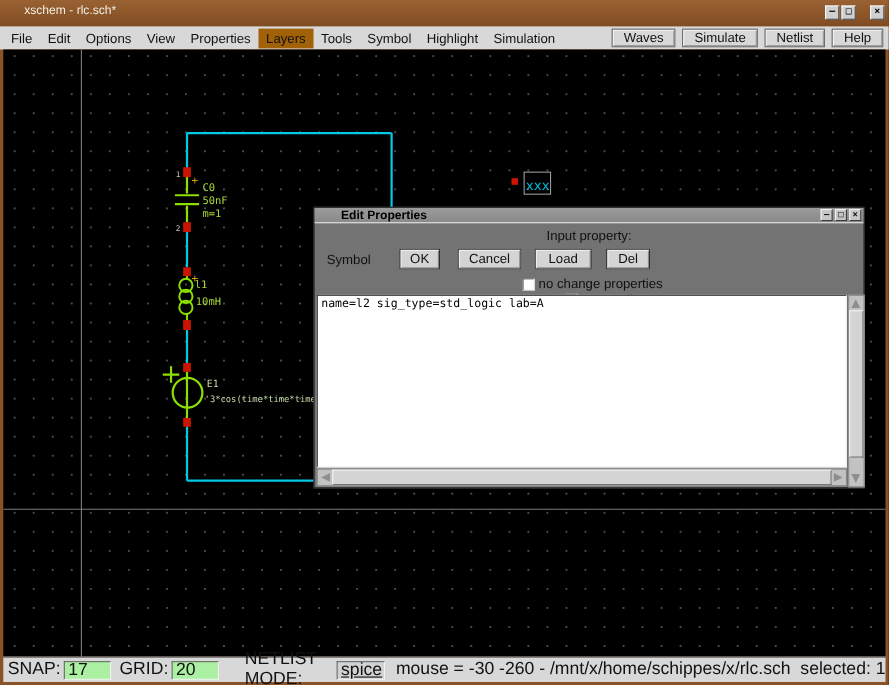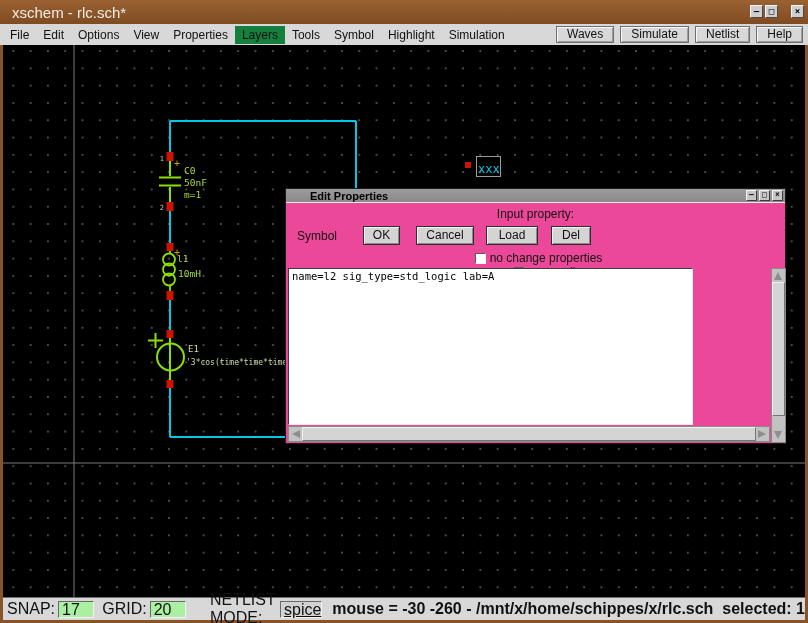--- a/index.html
+++ b/index.html
@@ -9,57 +9,57 @@
     background:#8a5227; overflow:hidden;
     font-family:"Liberation Sans", sans-serif; color:#111;
   }
   
   .titlebar {
     position:absolute; left:0; top:0; width:808px; height:24px;
     background:linear-gradient(#96халь,#7e4a20);
     background:linear-gradient(#9a6233,#7f4b21);
   }
   .titlebar .title {
-    position:absolute; left:12px; top:4px; font-size:15px; color:#f2ece4;
+    position:absolute; left:22px; top:4px; font-size:11px; color:#f2ece4;
   }
   .winbtn {
     position:absolute; top:5px; width:13px; height:13px;
     background:#cfcfcf; border:1px solid; border-color:#f6f6f6 #4a4a4a #4a4a4a #f6f6f6;
     font:bold 9px "DejaVu Sans Mono", monospace; color:#000;
     text-align:center; line-height:10px; cursor:default;
   }
   
   .menubar {
     position:absolute; left:0; top:24px; width:808px; height:21px;
     background:#d8d8d8; display:flex; align-items:center;
     font-size:12px; padding-left:3px;
   }
   .menu-item { padding:2px 7px; white-space:nowrap; }
-  .menu-item.hl { background:#15803d; }
+  .menu-item.hl { background:#a16207; }
   .menubar-buttons {
     position:absolute; right:5px; top:2px; display:flex; gap:6px;
   }
   .tbtn {
     height:17px; padding:0 10px; background:#d8d8d8;
     border:1px solid #6e6e6e;
     box-shadow:inset 1px 1px 0 #f7f7f7, inset -1px -1px 0 #9d9d9d;
     font-size:12px; line-height:15px; white-space:nowrap;
   }
   
   .canvas {
     position:absolute; left:3px; top:45px; width:802px; height:552px;
     background-color:#000;
     background-image:radial-gradient(circle, #4c4c4c 0.9px, transparent 1.1px);
     background-size:17.3px 17.3px; background-position:1.7px 14.7px;
   }
   .canvas svg { position:absolute; left:0; top:0; }
   
   .dialog {
     position:absolute; left:285px; top:188px; width:501px; height:256px;
-    background:#ec4899; border:1px solid #1c1c1c; z-index:5; font-size:12px;
+    background:#737373; border:1px solid #1c1c1c; z-index:5; font-size:12px;
   }
   .dlg-title {
     height:14px; background:linear-gradient(#9b9b9b,#8a8a8a);
     border-bottom:1px solid #ececec; position:relative;
   }
   .dlg-title .t {
     position:absolute; left:24px; top:0; line-height:14px;
     font-size:11px; font-weight:bold; color:#000;
   }
   .dlgbtn {
@@ -85,21 +85,21 @@
   .btn.load   { width:52px; margin-left:12px; }
   .btn.del    { width:40px; margin-left:13px; }
   .cbrow { display:flex; align-items:center; margin-top:6px; padding-left:6px;flex-direction:column; }
   .cb {
     width:11px; height:11px; background:#fff; flex:0 0 auto;
     border:1px solid; border-color:#5a5a5a #efefef #efefef #5a5a5a; margin-right:4px;
   }
   .cbitem { display:flex; align-items:center; }
   .cbitem + .cbitem { margin-left:12px; }
   .textwrap {
-    position:absolute; left:2px; top:79px; width:405px; height:157px;
+    position:absolute; left:2px; top:79px; width:482px; height:157px;
     background:#fff; border:1px solid; border-color:#3e3e3e #ededed #ededed #3e3e3e;
     font-family:"DejaVu Sans Mono", monospace; font-size:10.5px;
     padding:1px 0 0 3px; white-space:pre; overflow:hidden; color:#000;
   }
   .vscroll {
     position:absolute; left:485px; top:79px; width:15px; height:175px;
     background:#c2c2c2; border:1px solid #8a8a8a;
   }
   .hscroll {
     position:absolute; left:2px; top:237px; width:482px; height:16px;
@@ -125,21 +125,21 @@
     display:flex; align-items:center; font-size:16px; padding-left:4px;
   }
   .sunken {
     height:17px; line-height:15px; padding-left:3px;
     border:1px solid; border-color:#6a6a6a #f2f2f2 #f2f2f2 #6a6a6a;
   }
   .sgreen { background:#abf0a2; width:62px; }
   .snet   { background:#d2d2d2; width:64px;text-decoration:underline; }
   .slabel { margin-left:6px; margin-right:3px; }
   .slabel.first { margin-left:0; }
-  .mousetext { margin-left:10px; white-space:pre;font-weight:bold; }
+  .mousetext { margin-left:10px; white-space:pre; }
 </style>
 </head>
 <body>
 
 <div class="titlebar">
   <span class="title">xschem - rlc.sch*</span>
   <span class="winbtn" style="right:45px;">–</span>
   <span class="winbtn" style="right:30px;">□</span>
   <span class="winbtn" style="right:4px; width:13px;">×</span>
 </div>

